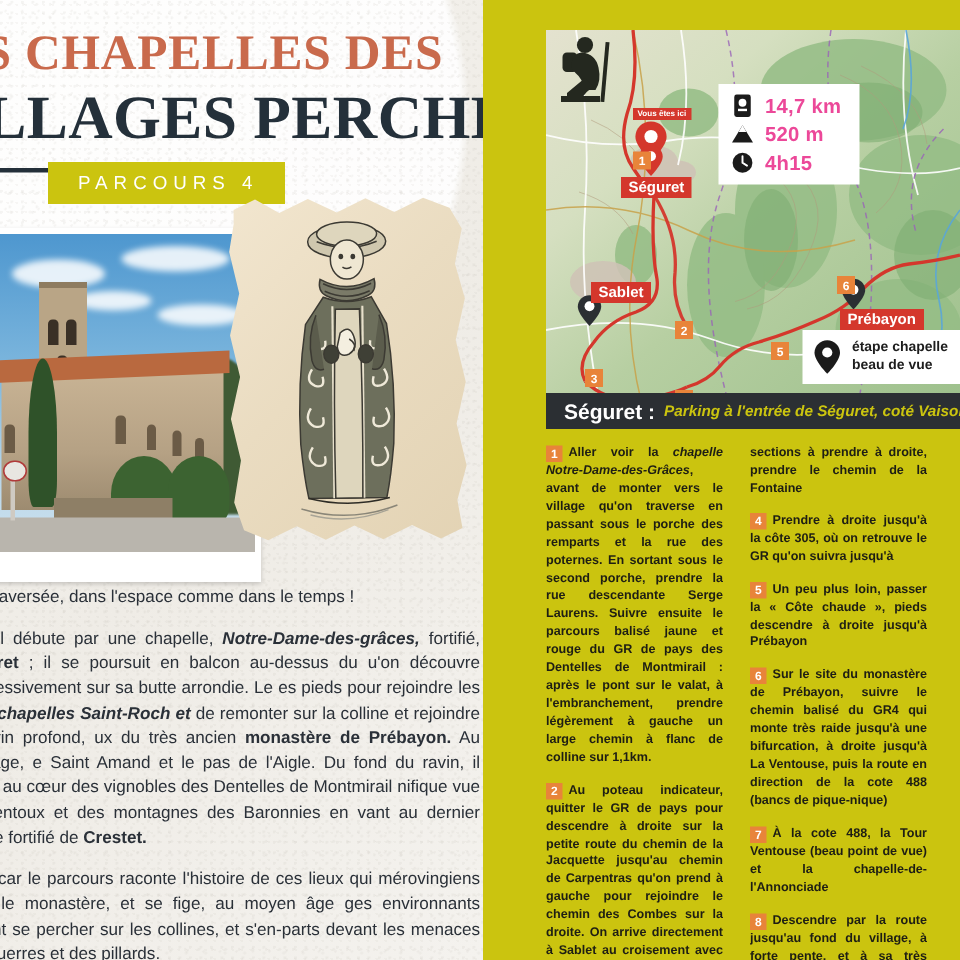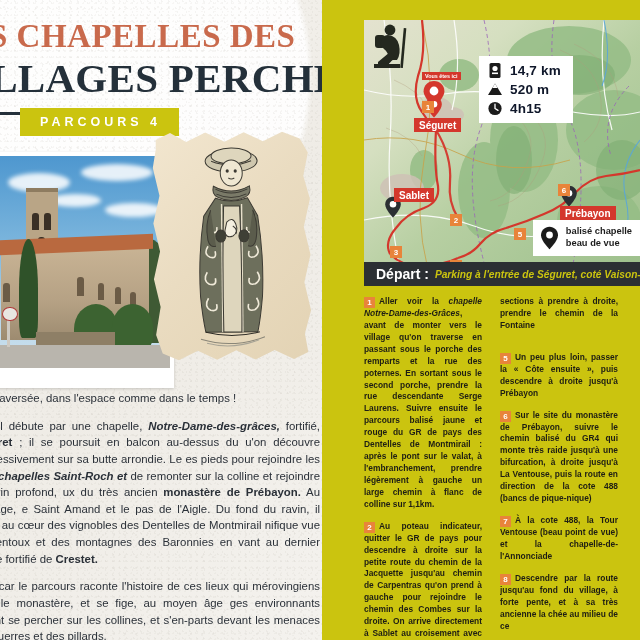--- a/index.html
+++ b/index.html
@@ -38,23 +38,23 @@
   }
   .title-l2{
     font-family:"Liberation Serif", serif;
     font-weight:700;font-size:41px;letter-spacing:.3px;
     color:#24303a;line-height:1.02;white-space:nowrap;margin-top:4px;
   }
   .title-rule{
     width:112px;height:3px;background:#24303a;margin:13px 0 0 52px;
   }
   .parcours-badge{
-    position:absolute;left:20px;top:108px;
+    position:absolute;left:32px;top:108px;
     background:#cbc40f;color:#ffffff;
-    font-size:12.5px;font-weight:700;letter-spacing:4px;
+    font-size:12.5px;font-weight:400;letter-spacing:4px;
     padding:7px 18px 7px 20px;
   }
 
   
   .photo-frame{
     position:absolute;left:-6px;top:152px;width:172px;height:222px;
     background:#fff;padding:4px 4px 10px 4px;
     box-shadow:0 1px 3px rgba(0,0,0,.18);
   }
   .photo{position:relative;width:100%;height:212px;overflow:hidden;background:#8fb8d8;}
@@ -107,21 +107,21 @@
   .hiker-icon{
     position:absolute;left:8px;top:2px;width:42px;height:46px;
   }
 
   .stats-box{
     position:absolute;left:115px;top:36px;
     background:#ffffff;padding:6px 12px 6px 8px;
     display:flex;flex-direction:column;gap:2px;
   }
   .stat-row{display:flex;align-items:center;gap:7px;}
-  .stat-val{color:#0f172a;font-weight:700;font-size:13.5px;letter-spacing:.2px;}
+  .stat-val{color:#ec4899;font-weight:700;font-size:13.5px;letter-spacing:.2px;}
 
   .legend-box{
     position:absolute;right:0;bottom:14px;
     background:#ffffff;padding:6px 8px 6px 7px;
     display:flex;align-items:center;gap:7px;
   }
   .legend-text{font-size:9.3px;font-weight:700;color:#1d1d1d;line-height:1.25;}
 
   .place-label{
     position:absolute;background:#d4372c;color:#fff;
@@ -156,21 +156,21 @@
     text-align:justify;font-weight:700;
   }
   .step em{font-style:italic;}
   .num{
     display:inline-block;background:#e8843a;color:#fff;
     font-size:8px;font-weight:700;width:11px;height:11px;
     line-height:11px;text-align:center;margin-right:4px;
     vertical-align:-1px;
   }
   .cont p{margin:0;font-size:8.4px;line-height:1.42;color:#1e1e14;text-align:justify;font-weight:700;}
-  .cont{margin-bottom:20px;}
+  .cont{margin-bottom:9px;}
 </style>
 </head>
 <body>
 
 <div class="page">
 
   <div class="left-pane">
     <div class="paper-noise"></div>
 
     <div class="title-block">
@@ -410,48 +410,51 @@
           <span class="stat-val">4h15</span>
         </div>
       </div>
 
       <div class="legend-box">
         <svg width="19" height="24" viewBox="0 0 19 24">
           <path d="M9.5 .8 C4.8 .8 1 4.5 1 9.2 C1 14.8 9.5 23.2 9.5 23.2 S18 14.8 18 9.2 C18 4.5 14.2 .8 9.5 .8z" fill="#1b1b1b"></path>
           <circle cx="9.5" cy="9" r="3.4" fill="#ffffff"></circle>
         </svg>
         <div>
-          <div class="legend-text">balisé chapelle</div>
+          <div class="legend-text">étape chapelle</div>
           <div class="legend-text">beau de vue</div>
         </div>
       </div>
     </div>
 
     <div class="depart-bar">
-      <span class="depart-label">Départ :</span>
+      <span class="depart-label">Séguret :</span>
       <span class="depart-text">Parking à l'entrée de Séguret, coté Vaison-la-Romaine</span>
     </div>
 
     <div class="steps">
       <div class="col">
         <div class="step">
           <p><span class="num">1</span><span>Aller voir la <em>chapelle Notre-Dame-des-Grâces</em>, avant de monter vers le village qu'on traverse en passant sous le porche des remparts et la rue des poternes. En sortant sous le second porche, prendre la rue descendante Serge Laurens. Suivre ensuite le parcours balisé jaune et rouge du GR de pays des Dentelles de Montmirail : après le pont sur le valat, à l'embranchement, prendre légèrement à gauche un large chemin à flanc de colline sur 1,1km.</span></p>
         </div>
         <div class="step">
           <p><span class="num">2</span><span>Au poteau indicateur, quitter le GR de pays pour descendre à droite sur la petite route du chemin de la Jacquette jusqu'au chemin de Carpentras qu'on prend à gauche pour rejoindre le chemin des Combes sur la droite. On arrive directement à <strong>Sablet</strong> au croisement avec la D7 et la <em>chapelle Saint-Roch</em>. Prendre à gauche la D7 jusqu'à la , puis à gauche le chemin de Saint Nazaire et à droite le chemin de Carpentras.</span></p>
         </div>
 
       </div>
 
       <div class="col">
         <div class="cont">
           <p>sections à prendre à droite, prendre le chemin de la Fontaine</p>
         </div>
         <div class="step">
-          <p><span class="num">5</span><span>Un peu plus loin, passer la « Côte ensuite », puis descendre à droite jusqu'à Prébayon</span></p>
+          <p><span class="num">4</span><span>Prendre à droite jusqu'à la côte 305, où on retrouve le GR qu'on suivra jusqu'à</span></p>
+        </div>
+        <div class="step">
+          <p><span class="num">5</span><span>Un peu plus loin, passer la « Côte chaude », pieds descendre à droite jusqu'à Prébayon</span></p>
         </div>
         <div class="step">
           <p><span class="num">6</span><span>Sur le site du monastère de <strong>Prébayon</strong>, suivre le chemin balisé du GR4 qui monte très raide jusqu'à une bifurcation, à droite jusqu'à La Ventouse, puis la route en direction de la cote 488 (bancs de pique-nique)</span></p>
         </div>
         <div class="step">
           <p><span class="num">7</span><span>À la cote 488, la Tour Ventouse (beau point de vue) et la chapelle-de-l'Annonciade</span></p>
         </div>
         <div class="step">
           <p><span class="num">8</span><span>Descendre par la route jusqu'au fond du village, à forte pente, et à sa très ancienne  la chée au milieu de ce</span></p>
         </div>

